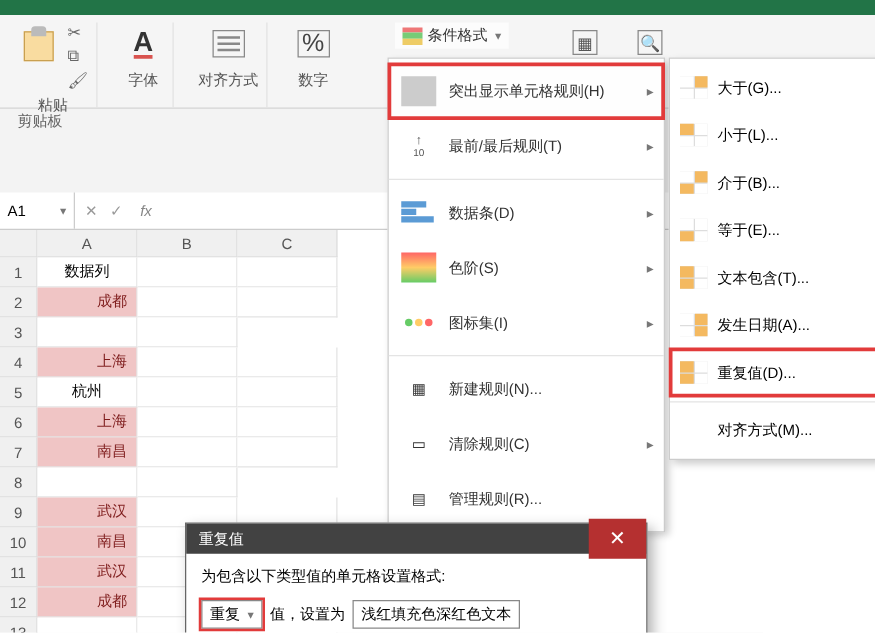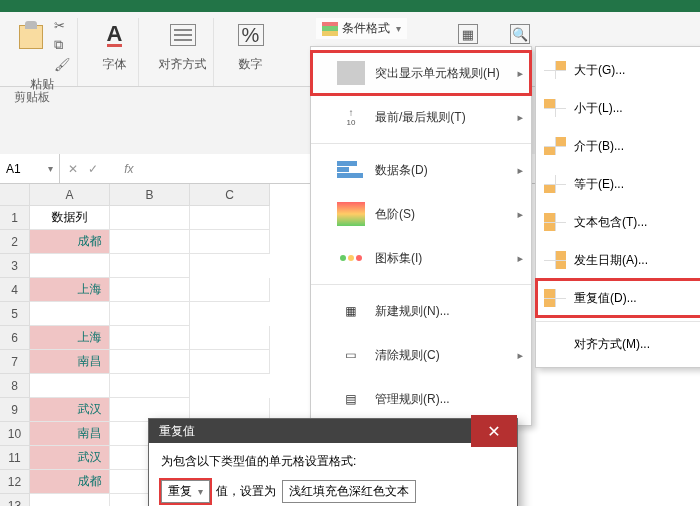--- a/index.html
+++ b/index.html
@@ -96,53 +96,53 @@
 .namebox-row {
   height: 30px;
   background: #fff;
   border-bottom: 1px solid #ccc;
   display:flex;
   align-items:center;
   margin-top: 40px;
 }
 .namebox { width:60px; padding:2px 6px; border-right:1px solid #ccc; height:100%; display:flex; align-items:center; justify-content:space-between;}
 .nb-tools { display:flex; gap:10px; padding:0 8px; color:#999;}
-.fx { font-style:italic; color:#888; padding:0 6px;margin-left:12px;}
+.fx { font-style:italic; color:#888; padding:0 6px;}
 
 .sheet {
   display:flex;
   background:#fff;
 }
 .rowheads { width:30px;}
 .rowheads div, .colheads div { background:#f0f0f0; border:1px solid #ddd; border-top:none; border-left:none; display:flex; align-items:center; justify-content:center; color:#555;}
 .rowheads div { height:24px;}
 .colheads { display:flex;}
 .colheads div { width:80px; height:22px;}
 .corner { width:30px; height:22px; background:#f0f0f0; border:1px solid #ddd; border-top:none; border-left:none;}
 .cells { }
 .row { display:flex;}
 .cell { width:80px; height:24px; border:1px solid #e4e4e4; border-top:none; border-left:none; display:flex; align-items:center; padding:0 4px; background:#fff;}
-.cell.hl { background:#f0c5c5; color:#0f766e;padding-left:44px;}
+.cell.hl { background:#f0c5c5; color:#7f1d1d;padding-left:44px;}
 .colA .cell { text-align:center; justify-content:center;}
 
 .menu {
   position:absolute;
   top: 46px;
   left: 310px;
   width: 222px;
   background:#fff;
   border:1px solid #ccc;
   box-shadow: 3px 3px 6px rgba(0,0,0,.2);
   padding: 4px 0;
 }
 .menu .mi {
   display:flex;
   align-items:center;
   gap: 10px;
-  padding: 10px 26px;
+  padding: 10px 10px;
   color:#333;
   position:relative;
 }
 .menu .mi .micon { width:28px; height:24px; display:flex; align-items:center; justify-content:center;}
 .menu .mi .arrow { position:absolute; right:8px; color:#777; font-size:11px;}
 .menu .sep { height:1px; background:#e4e4e4; margin:4px 0;}
 .menu .mi.hi {
   outline: 3px solid #e23b3b;
   outline-offset: -2px;
   background:#fefefe;
@@ -307,20 +307,21 @@
         <div class="row">
           <div class="cell"></div>
           <div class="cell"></div>
         </div>
         <div class="row">
           <div class="cell hl">上海</div>
           <div class="cell"></div>
           <div class="cell"></div>
         </div>
         <div class="row">
+          <div class="cell">杭州</div>
           <div class="cell"></div>
           <div class="cell"></div>
         </div>
         <div class="row">
           <div class="cell hl">上海</div>
           <div class="cell"></div>
           <div class="cell"></div>
         </div>
         <div class="row">
           <div class="cell hl">南昌</div>

